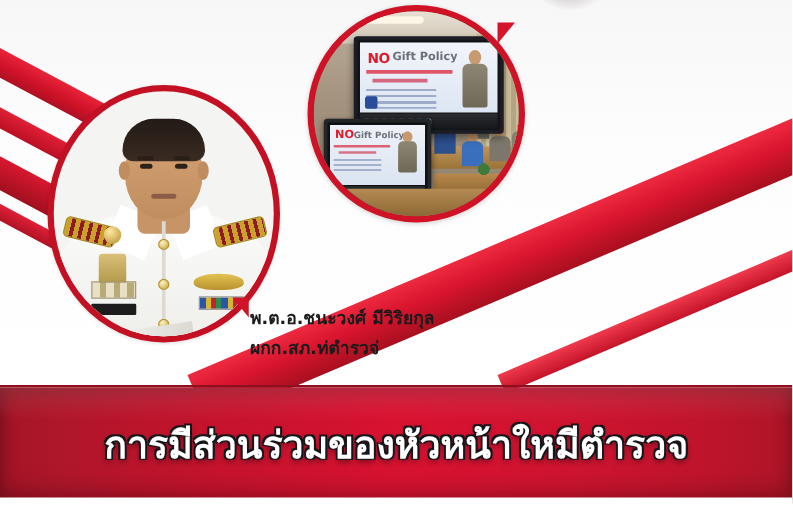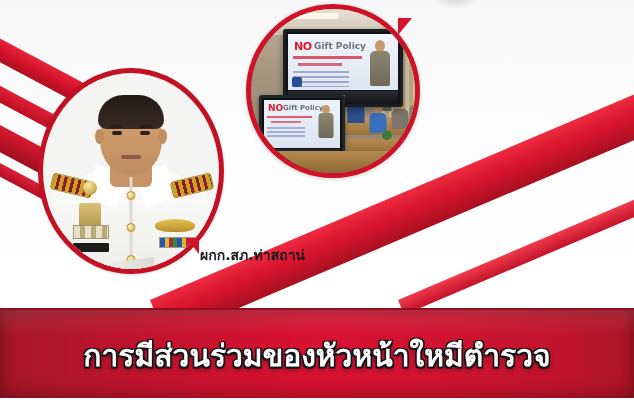--- a/index.html
+++ b/index.html
@@ -547,21 +547,22 @@
       <div class="p-nametag"></div>
       <div class="p-wing"></div>
       <div class="p-ribbons"></div>
       <div class="p-sash"></div>
     </div>
   </div>
 
   <div class="wedge-name"></div>
 
   <div class="name-block">
-    <div class="name-line">ผกก.สภ.ท่าสถาน่</div>
+    <div class="name-line">พ.ต.อ.ชนะวงศ์  มีวิริยกุล</div>
+    <div class="name-line">ผกก.สภ.ท่ตำรวจ่</div>
   </div>
 
   <div class="banner">
     <div class="banner-sheen"></div>
     <div class="banner-title">การมีส่วนร่วมของหัวหน้าใหมีตำรวจ</div>
   </div>
 
   <div class="bottom-strip"></div>
 
 </div>

